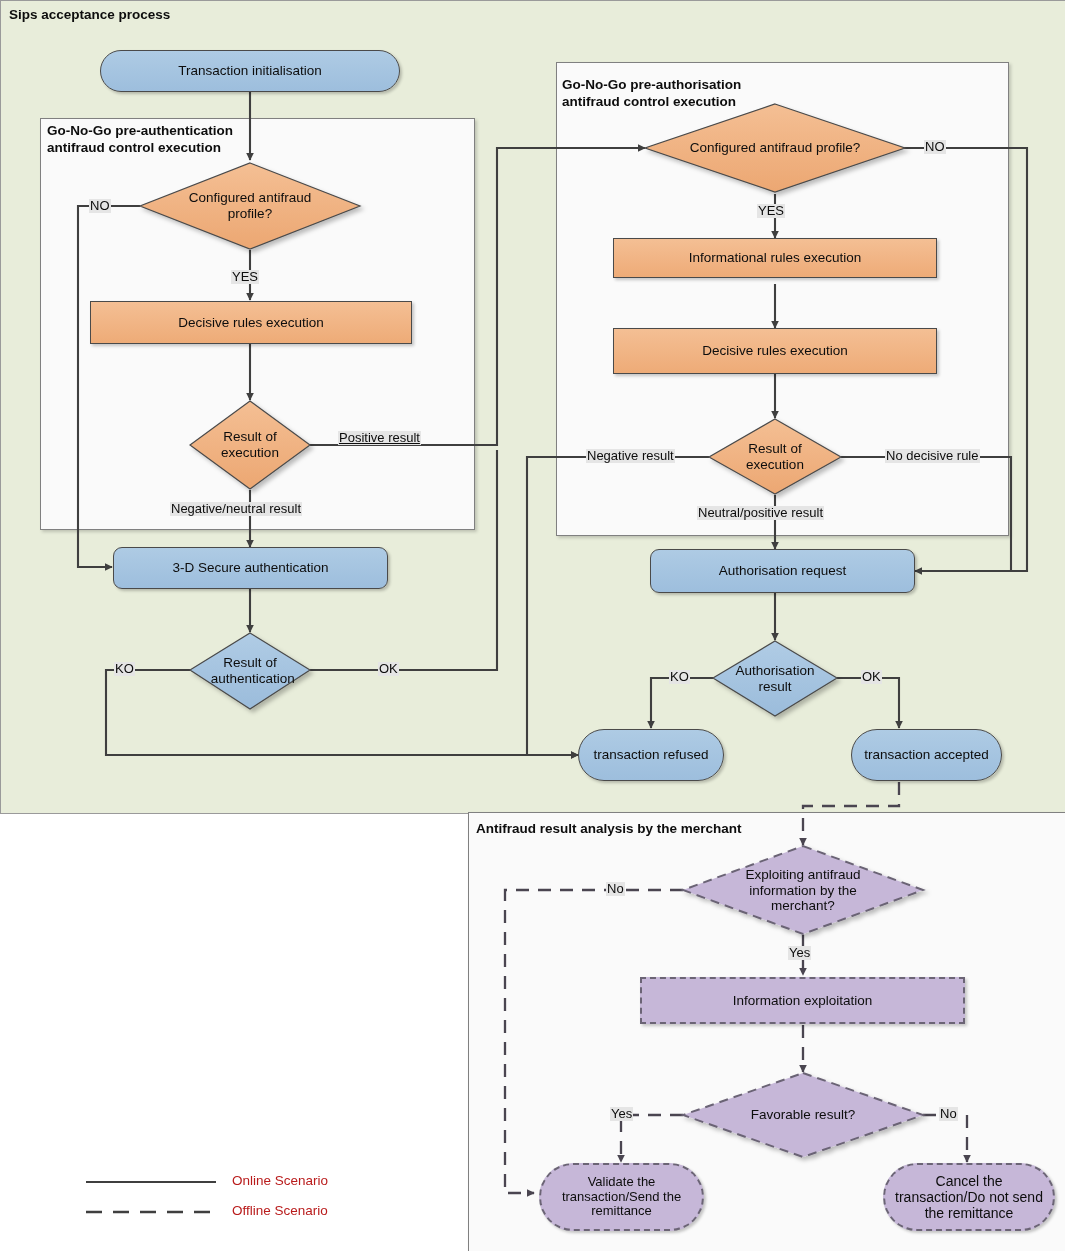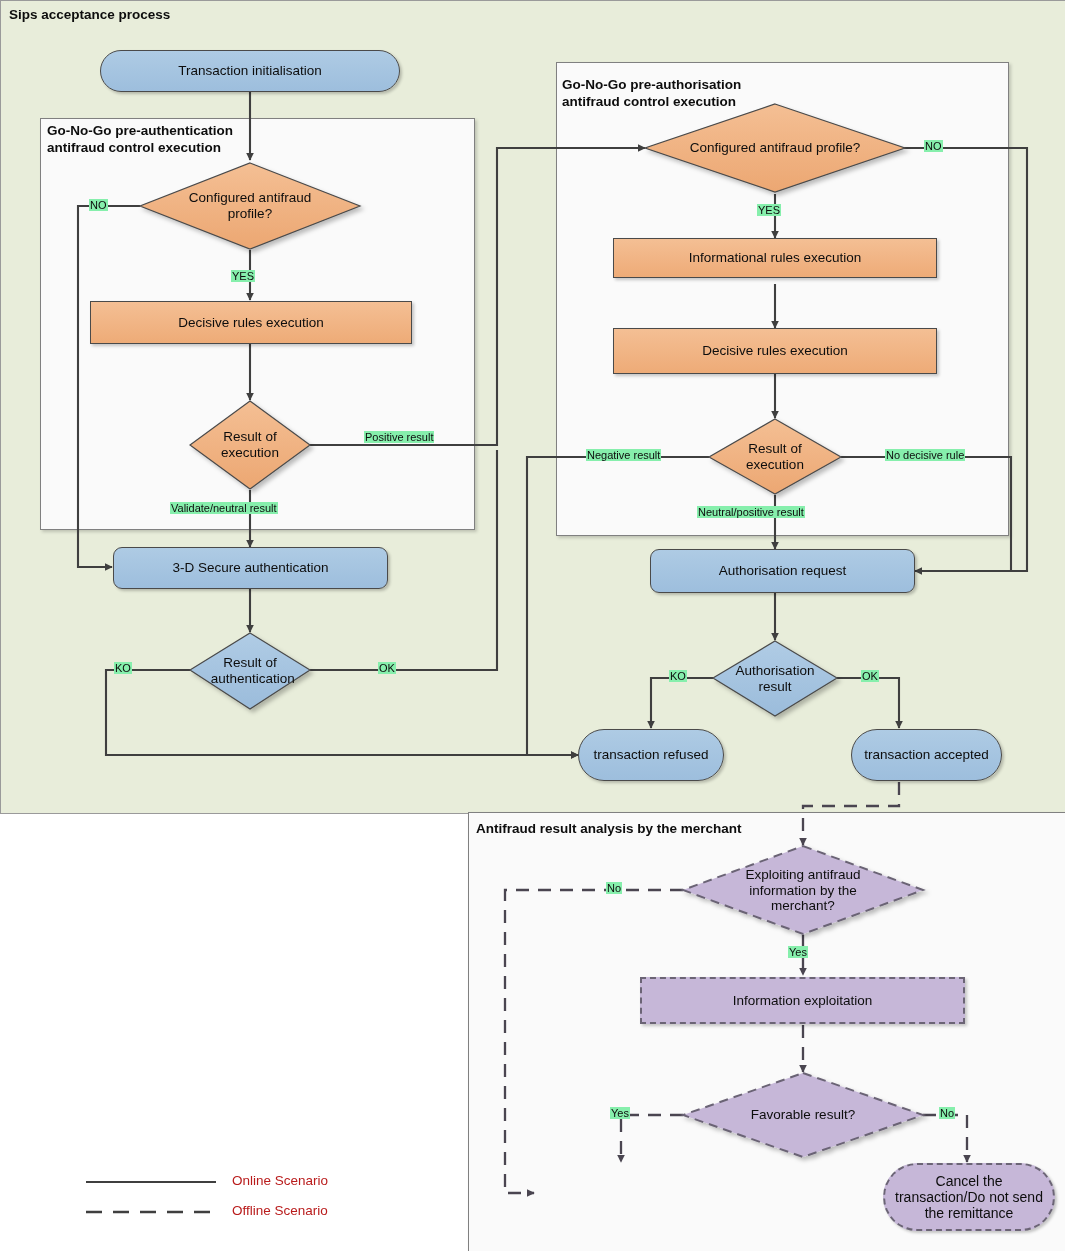--- a/index.html
+++ b/index.html
@@ -27,21 +27,21 @@
   .stad{border:1px solid #4a4a4a;border-radius:999px;box-shadow:2px 2px 3px rgba(0,0,0,0.22);}
   .stad.blue{background:linear-gradient(180deg,#aecbe4 0%,#9dbedd 100%);}
   .stad.purple{background:#c6b7d8;border:2px dashed #6b6475;}
 
   
   .dia{background:transparent;}
   .dia .nlabel{position:absolute;left:14%;right:14%;top:50%;transform:translateY(-50%);
                text-align:center;z-index:3;}
 
   
-  .elab{position:absolute;background:#86efac;font-size:11px;color:#0d0d0d;
+  .elab{position:absolute;background:#e5e5e5;font-size:13px;color:#0d0d0d;
         padding:0 1px;white-space:nowrap;z-index:5;line-height:1.1;}
 
   
   .legend-text{position:absolute;font-size:13.5px;color:#b91c1c;white-space:nowrap;}
 </style>
 </head>
 <body>
 
 <div id="canvas">
 
@@ -224,29 +224,32 @@
   </div>
 
   <div class="node rect purple" style="left:640px;top:977px;width:325px;height:47px;">
     <span class="nlabel">Information exploitation</span>
   </div>
 
   <div class="node dia" style="left:683px;top:1073px;width:240px;height:84px;">
     <span class="nlabel">Favorable result?</span>
   </div>
 
+  <div class="node stad purple" style="left:539px;top:1163px;width:165px;height:68px;font-size:13px;">
+    <span class="nlabel">Validate the transaction/Send the remittance</span>
+  </div>
 
   <div class="node stad purple" style="left:883px;top:1163px;width:172px;height:68px;font-size:14px;">
     <span class="nlabel">Cancel the transaction/Do not send the remittance</span>
   </div>
 
   <div class="elab" style="left:89px;top:199px;">NO</div>
   <div class="elab" style="left:231px;top:270px;">YES</div>
-  <div class="elab" style="left:364px;top:431px;">Positive result</div>
-  <div class="elab" style="left:170px;top:502px;">Validate/neutral result</div>
+  <div class="elab" style="left:338px;top:431px;text-decoration:underline;">Positive result</div>
+  <div class="elab" style="left:170px;top:502px;">Negative/neutral result</div>
   <div class="elab" style="left:114px;top:662px;">KO</div>
   <div class="elab" style="left:378px;top:662px;">OK</div>
 
   <div class="elab" style="left:924px;top:140px;">NO</div>
   <div class="elab" style="left:757px;top:204px;">YES</div>
   <div class="elab" style="left:586px;top:449px;">Negative result</div>
   <div class="elab" style="left:885px;top:449px;">No decisive rule</div>
   <div class="elab" style="left:697px;top:506px;">Neutral/positive result</div>
   <div class="elab" style="left:669px;top:670px;">KO</div>
   <div class="elab" style="left:861px;top:670px;">OK</div>

